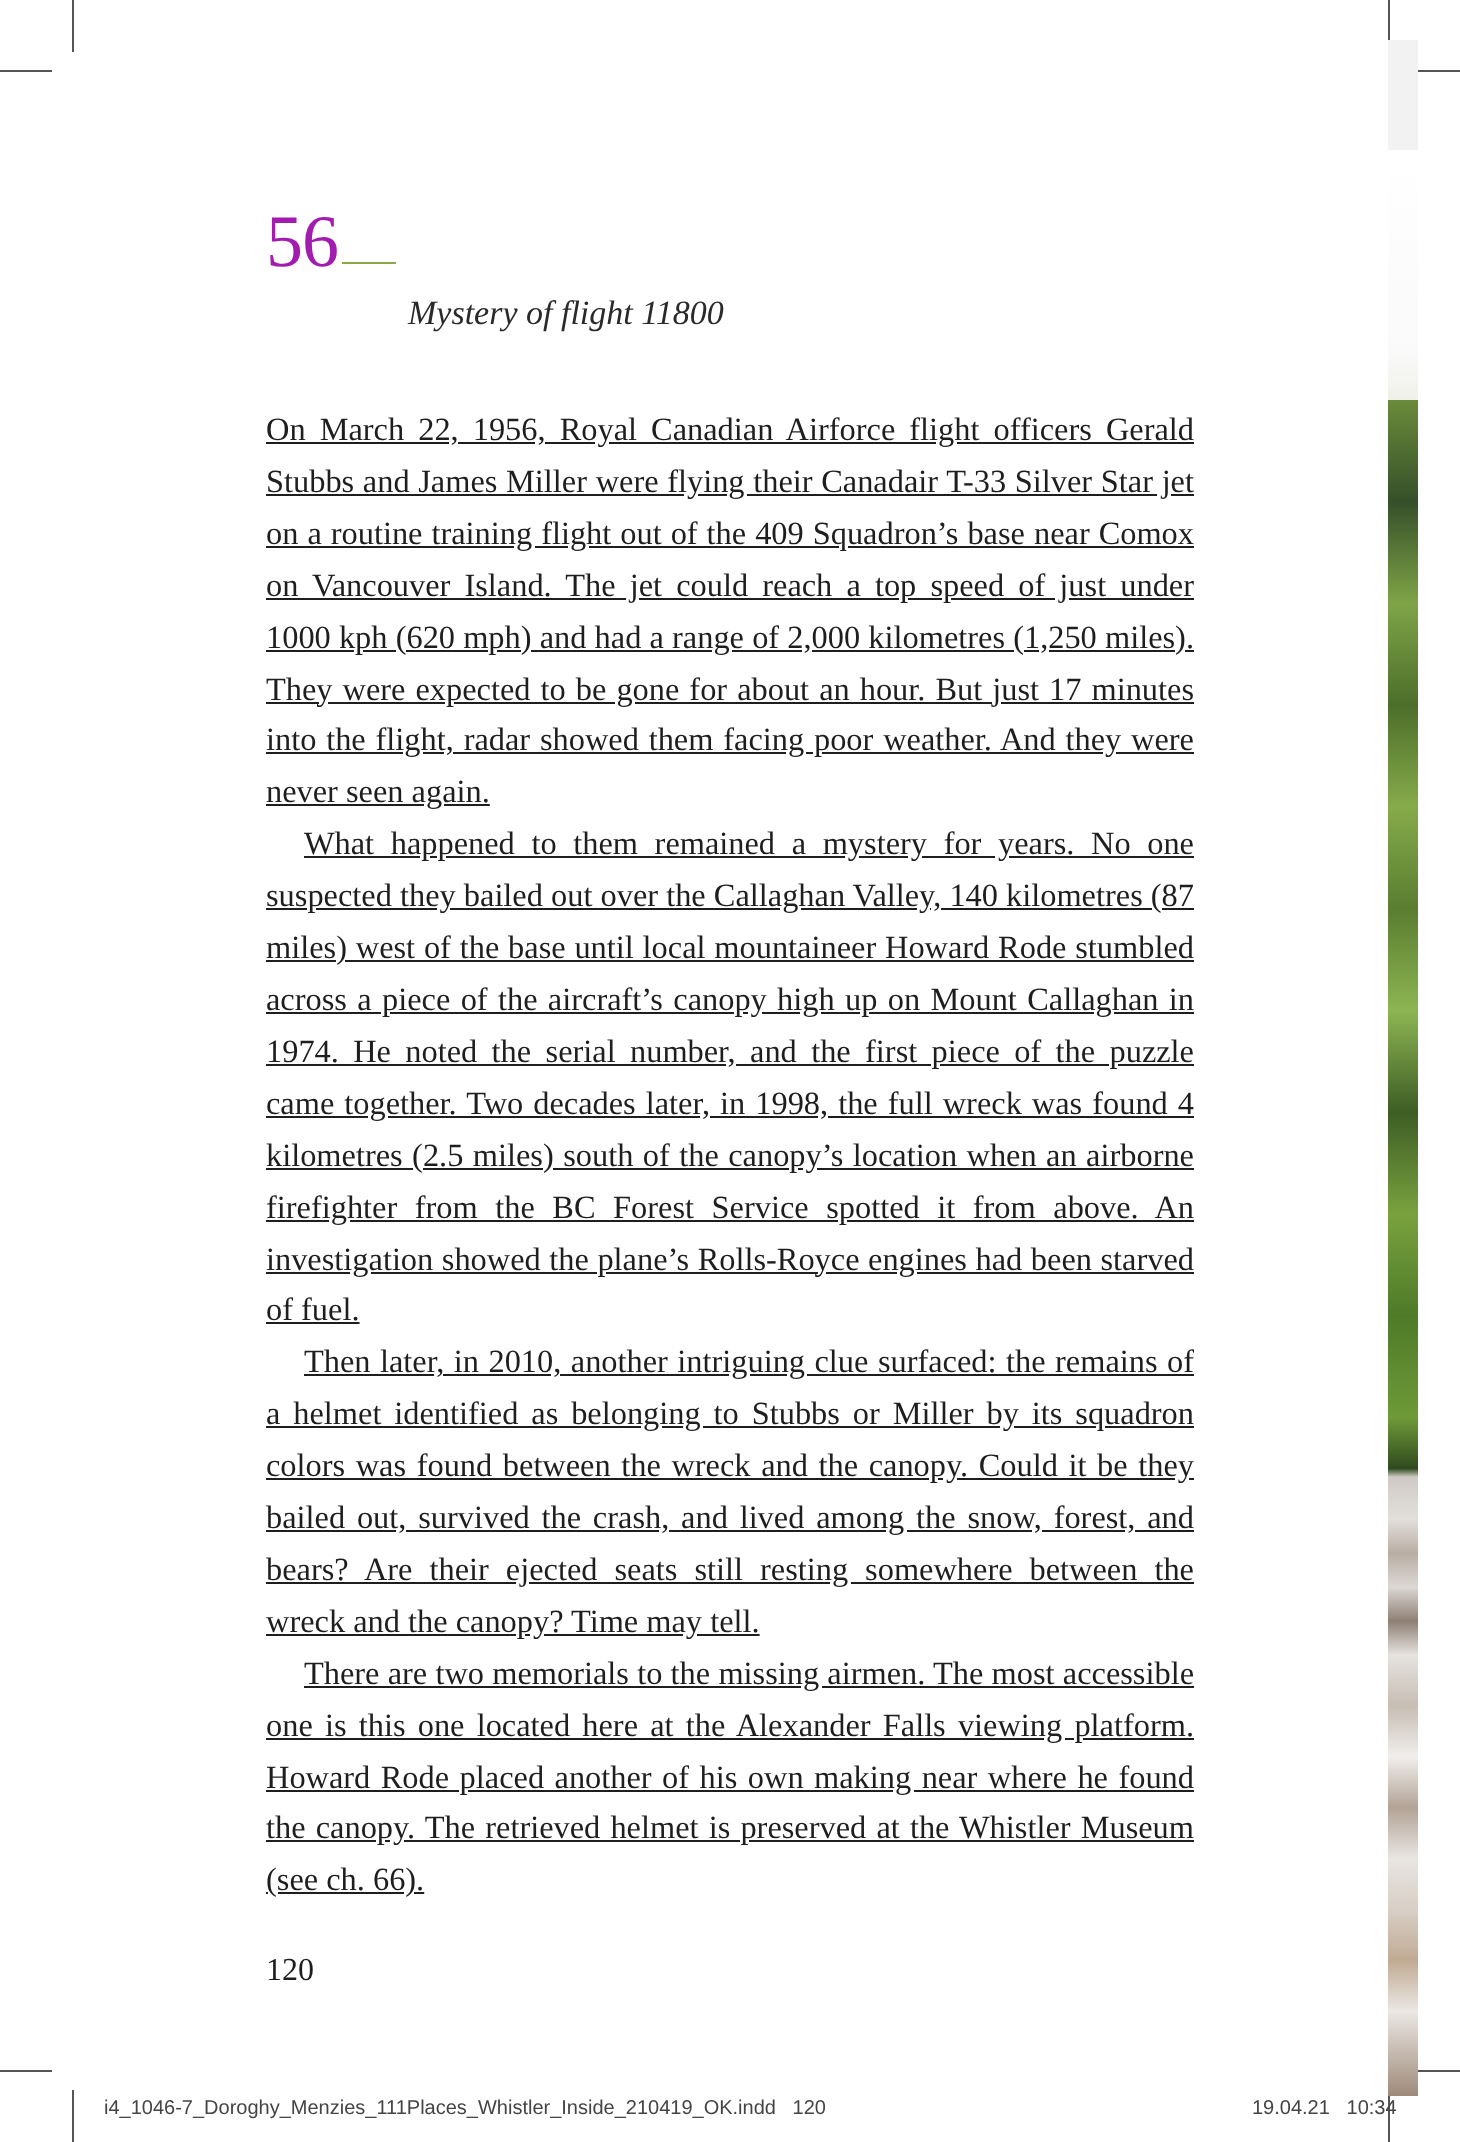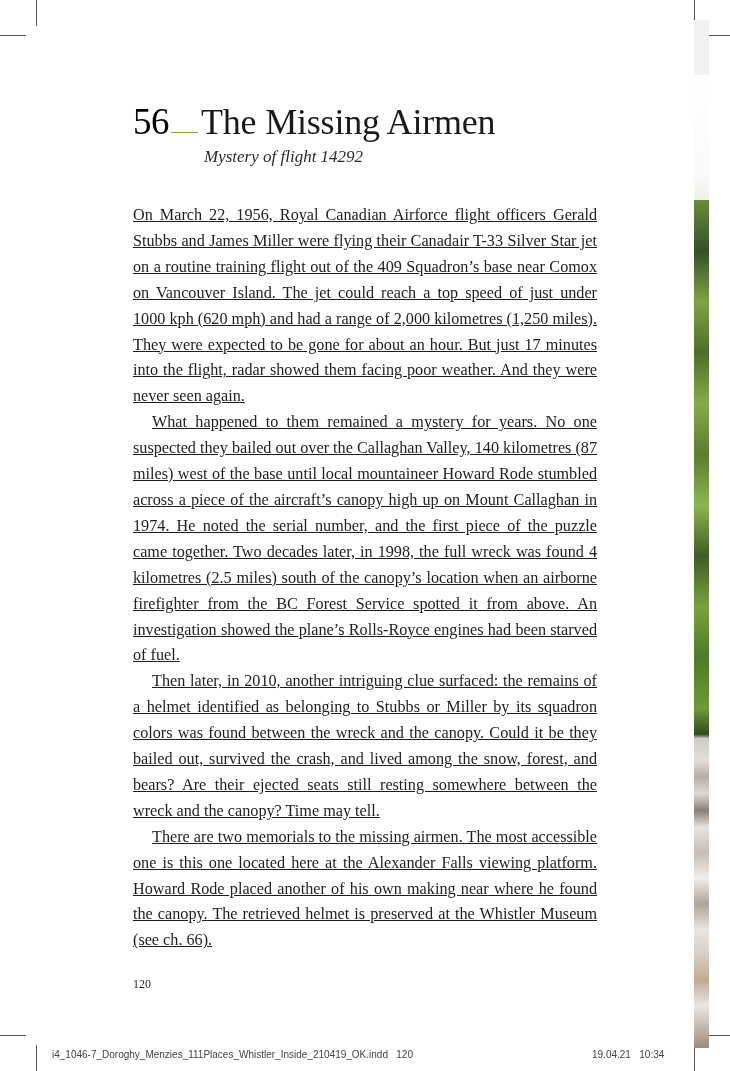--- a/index.html
+++ b/index.html
@@ -26,42 +26,42 @@
   }
   .photo-fade {
     position: absolute; left: 694px; top: 75px; width: 15px; height: 125px;
     background: linear-gradient(to bottom, #ffffff 0%, #fafafa 80%, #f0f0ea 100%);
   }
   .title-row {
     position: absolute; left: 133px; top: 100px; white-space: nowrap;
     display: flex; align-items: baseline;
   }
   .chapter-num {
-    font-size: 37px; color: #000000; font-weight: normal; letter-spacing: -0.5px;
+    font-size: 37px; color: #a21caf; font-weight: normal; letter-spacing: -0.5px;
   }
   .chapter-rule {
     display: inline-block; width: 27px; height: 1px; background: #8aa845;
     margin: 0 3px 0 2px; position: relative; top: -1px;
   }
   .title {
     font-size: 36px; color: #1a1a1a; font-weight: normal; letter-spacing: -0.2px;
   }
   .subtitle {
     position: absolute; left: 204px; top: 147px;
     font-style: italic; font-size: 17px; color: #2a2a2a;
   }
   .body-text {
     position: absolute; left: 133px; top: 203px; width: 464px;
     font-size: 16.2px; line-height: 25.9px; text-align: justify;
     hyphens: manual;
   }
   .body-text p { margin: 0; text-decoration: underline; }
   .body-text p + p { text-indent: 19px; }
   .page-number {
-    position: absolute; left: 133px; top: 977px; font-size: 12px;
+    position: absolute; left: 133px; top: 977px; font-size: 16px;
   }
   .slug {
     position: absolute; top: 1049px;
     font-family: "Liberation Sans", "DejaVu Sans", sans-serif;
     font-size: 10px; color: #444;
   }
 </style>
 </head>
 <body>
 
@@ -74,27 +74,26 @@
 <div class="crop" style="left:705px;top:1035px;width:25px;height:1px;"></div>
 <div class="crop" style="left:694px;top:1045px;width:1px;height:26px;"></div>
 
 <div class="photo-top"></div>
 <div class="photo-fade"></div>
 <div class="photo-strip"></div>
 
 <div class="title-row">
   <span class="chapter-num">56</span>
   <span class="chapter-rule"></span>
-  <span class="title">The Missing Airmen</span>
 </div>
-<div class="subtitle">Mystery of flight 14292</div>
+<div class="subtitle">Mystery of flight 11800</div>
 
 <div class="body-text">
   <p>On March 22, 1956, Royal Canadian Airforce flight officers Gerald Stubbs and James Miller were flying their Canadair T-33 Silver Star jet on a routine training flight out of the 409 Squadron’s base near Comox on Vancouver Island. The jet could reach a top speed of just under 1000 kph (620 mph) and had a range of 2,000 kilometres (1,250 miles). They were expected to be gone for about an hour. But just 17 minutes into the flight, radar showed them facing poor weather. And they were never seen again.</p>
   <p>What happened to them remained a mystery for years. No one suspected they bailed out over the Callaghan Valley, 140 kilometres (87 miles) west of the base until local mountaineer Howard Rode stumbled across a piece of the aircraft’s canopy high up on Mount Callaghan in 1974. He noted the serial number, and the first piece of the puzzle came together. Two decades later, in 1998, the full wreck was found 4 kilometres (2.5 miles) south of the canopy’s location when an airborne firefighter from the BC Forest Service spotted it from above. An investigation showed the plane’s Rolls-Royce engines had been starved of fuel.</p>
   <p>Then later, in 2010, another intriguing clue surfaced: the remains of a helmet identified as belonging to Stubbs or Miller by its squad­ron colors was found between the wreck and the canopy. Could it be they bailed out, survived the crash, and lived among the snow, forest, and bears? Are their ejected seats still resting somewhere between the wreck and the canopy? Time may tell.</p>
   <p>There are two memorials to the missing airmen. The most access­ible one is this one located here at the Alexander Falls viewing plat­form. Howard Rode placed another of his own making near where he found the canopy. The retrieved helmet is preserved at the Whist­ler Museum (see ch. 66).</p>
 </div>
 
 <div class="page-number">120</div>
 
 <div class="slug" style="left:52px; white-space:pre;">i4_1046-7_Doroghy_Menzies_111Places_Whistler_Inside_210419_OK.indd   120</div>
-<div class="slug" style="left:592px; white-space:pre;">19.04.21   10:34</div>
+<div class="slug" style="left:626px; white-space:pre;">19.04.21   10:34</div>
 
 </body></html>

